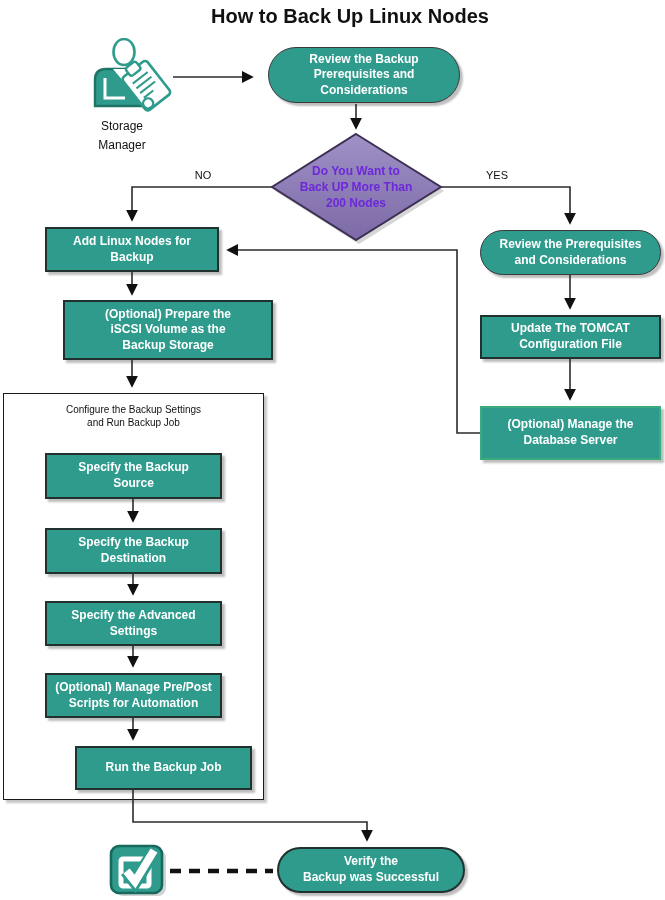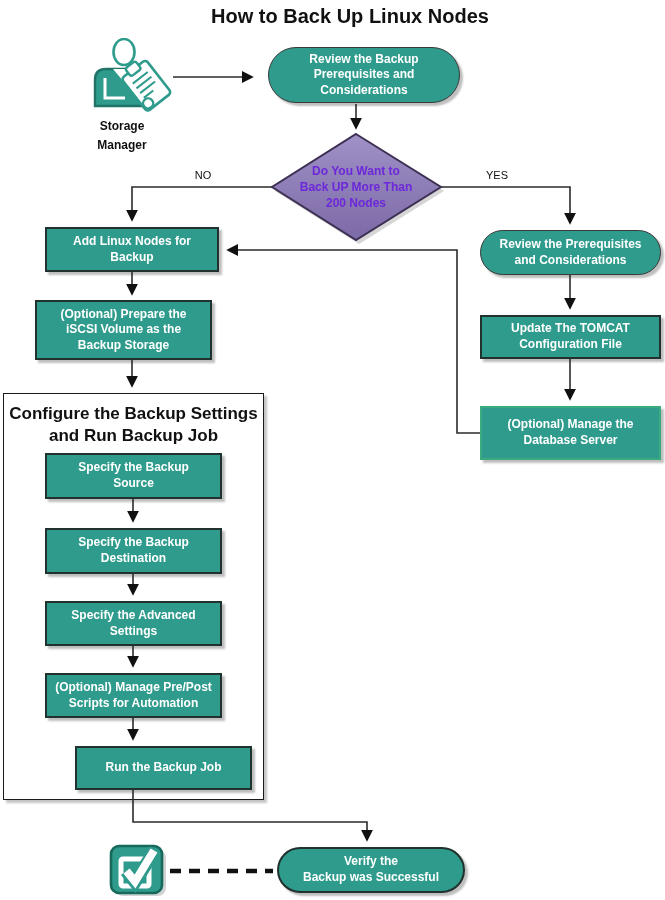--- a/index.html
+++ b/index.html
@@ -16,53 +16,53 @@
     position:absolute;display:flex;align-items:center;justify-content:center;
     text-align:center;color:#fff;font-weight:bold;font-size:12px;line-height:1.3;
     white-space:pre-line;background:var(--teal,#2E9B8C);
     border:2px solid #21312e;box-shadow:3px 3px 2px rgba(110,110,110,.45);
     box-sizing:border-box;cursor:pointer;
   }
   .stadium{border-radius:30px;border:1.6px solid #3a3a3a;}
   .green-border{border:2px solid var(--green-border,#3BAA7E);}
   .n-review-backup{left:268px;top:47px;width:192px;height:56px;}
   .n-add-linux{left:45px;top:227px;width:174px;height:45px;}
-  .n-iscsi{left:35px;top:300px;width:177px;height:60px;}
+  .n-iscsi{left:63px;top:300px;width:210px;height:60px;}
   .n-source{left:45px;top:453px;width:177px;height:46px;}
   .n-destination{left:45px;top:528px;width:177px;height:46px;}
   .n-advanced{left:45px;top:601px;width:177px;height:45px;}
   .n-prepost{left:45px;top:673px;width:177px;height:45px;}
   .n-run{left:45px;top:746px;width:177px;height:44px;margin-left:30px;}
   .n-review-prereq{left:480px;top:230px;width:181px;height:45px;}
   .n-tomcat{left:480px;top:315px;width:181px;height:44px;}
   .n-db{left:480px;top:406px;width:181px;height:54px;}
   .n-verify{left:277px;top:847px;width:188px;height:46px;border-radius:23px;}
   .group-box{
     left:3px;top:393px;width:261px;height:407px;background:#fff;
     border:1.6px solid #1a1a1a;box-shadow:3px 3px 2px rgba(110,110,110,.4);
     box-sizing:border-box;
   }
   .group-title{
     left:8px;top:403px;width:251px;text-align:center;color:#111;
-    font-size:17px;font-weight:bold;line-height:1.3;white-space:pre-line;
+    font-size:10px;font-weight:normal;line-height:1.3;white-space:pre-line;
   }
   .decision-text{
     left:281px;top:156px;width:150px;height:62px;display:flex;align-items:center;
     justify-content:center;text-align:center;color:#6d28d9;font-weight:bold;
     font-size:12px;line-height:1.35;white-space:pre-line;
   }
   .branch-label{
     width:50px;text-align:center;color:#111;font-size:11px;font-weight:normal;
   }
   .no-label{left:178px;top:169px;}
   .yes-label{left:472px;top:169px;}
   .actor-icon{left:88px;top:38px;width:84px;height:78px;}
   .actor-label{
     left:62px;top:117px;width:120px;text-align:center;color:#111;
-    font-size:12px;font-weight:bold;line-height:1.6;white-space:pre-line;
+    font-size:12px;font-weight:normal;line-height:1.6;white-space:pre-line;
   }
   .checkbox-icon{left:108px;top:843px;width:60px;height:55px;}
   .connector-layer{left:0;top:0;width:665px;height:900px;pointer-events:none;}
   svg{display:block;}
 </style>
 </head>
 <body>
 
 <div class="canvas">
 

